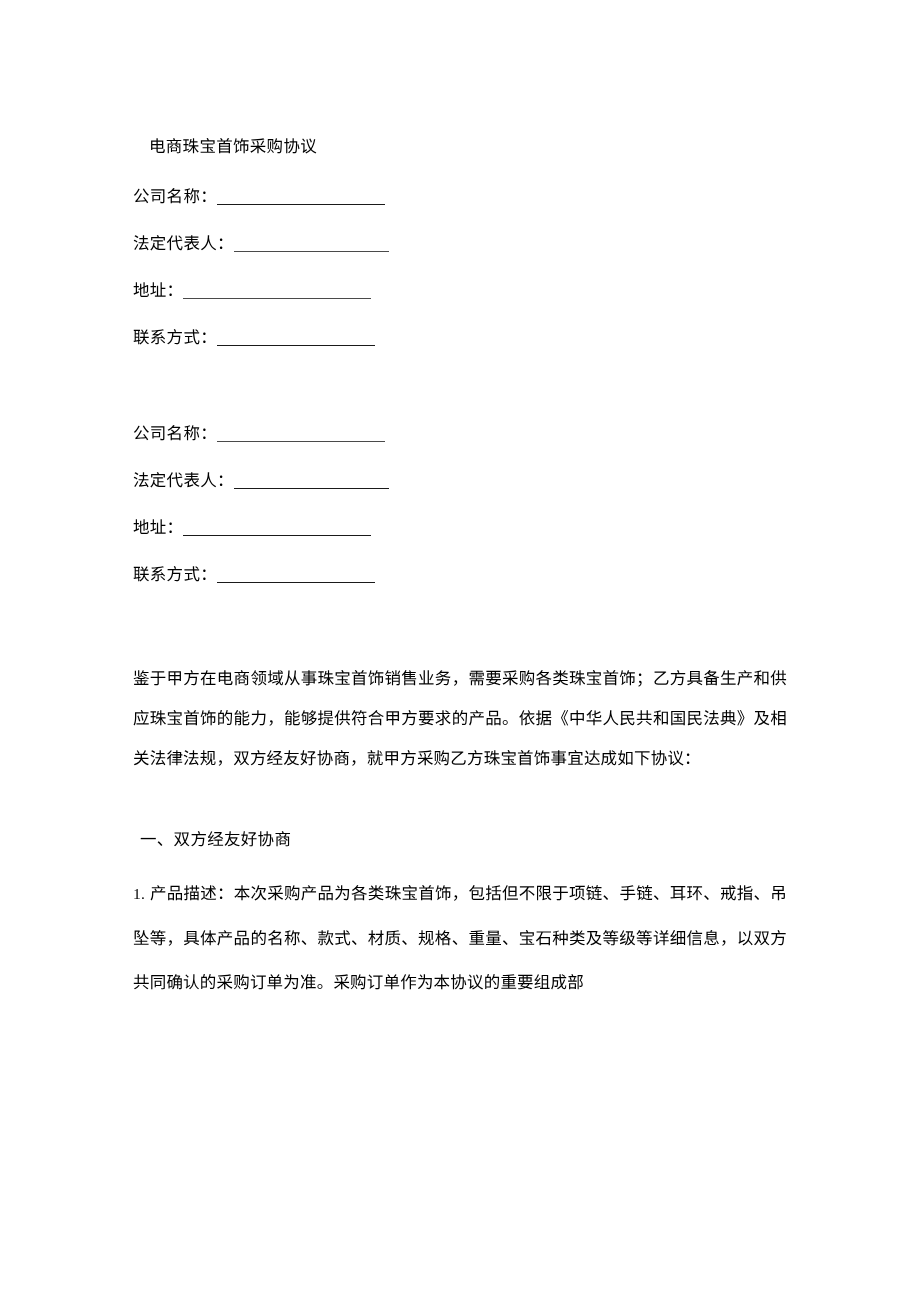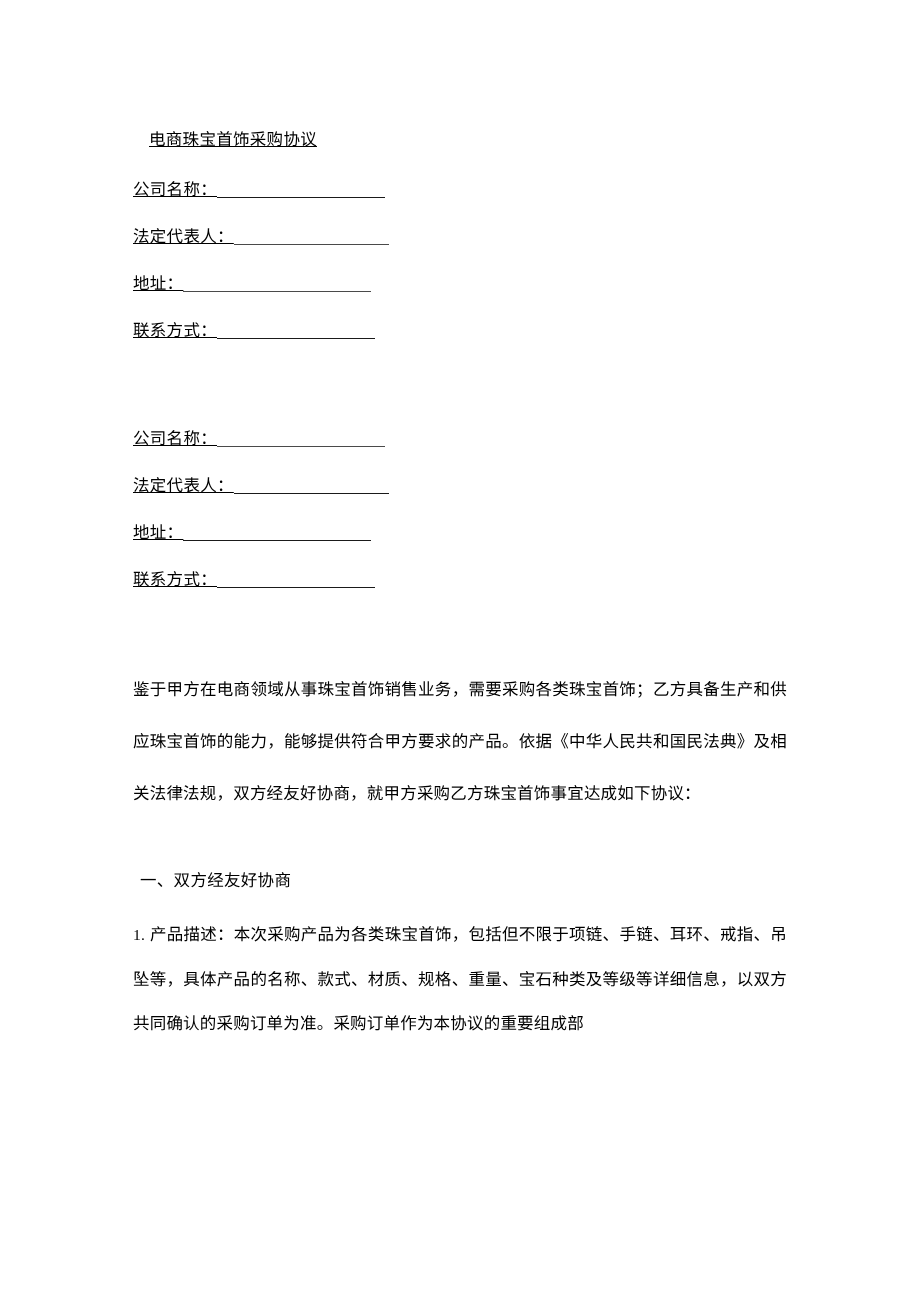--- a/index.html
+++ b/index.html
@@ -32,42 +32,40 @@
     top: 118px;
     width: 654px;
   }
 
   
   .title-line {
     font-size: 16.5px;
     line-height: 26px;
     letter-spacing: 0.3px;
     text-indent: 16px;
-    margin: 8px 0 25px 0;
+    margin: 15px 0 25px 0;
     white-space: nowrap;
     font-weight: 400;
-    text-decoration: underline;
   }
 
   .party-head {
     font-size: 16.5px;
     line-height: 24px;
     letter-spacing: 0.3px;
     margin: 0 0 23px 0;
     white-space: nowrap;
   }
 
   .field-row {
     font-size: 16.5px;
     line-height: 24px;
     letter-spacing: 0.3px;
-    margin: 12px 0 23px 0;
+    margin: 0 0 23px 0;
     white-space: nowrap;
     display: block;
-    text-decoration: underline;
   }
   .field-row:last-child { margin-bottom: 0; }
 
   .field-label {
     display: inline;
   }
 
   .blank {
     display: inline-block;
     vertical-align: -3px;
@@ -79,21 +77,21 @@
   .blank.w-addr  { width: 188px; }
   .blank.w-tel   { width: 158px; }
 
   .blank.faint { border-bottom-color: #4a4a4a; }
 
   .spacer-block { height: 72px; }
   .spacer-small { height: 46px; }
 
   .para {
     font-size: 16.5px;
-    line-height: 52px;
+    line-height: 40px;
     letter-spacing: 0.2px;
     margin: 0;
     text-align: justify;
     text-justify: inter-ideograph;
     word-break: break-all;
   }
 
   .section-heading {
     font-size: 16.5px;
     line-height: 30px;

